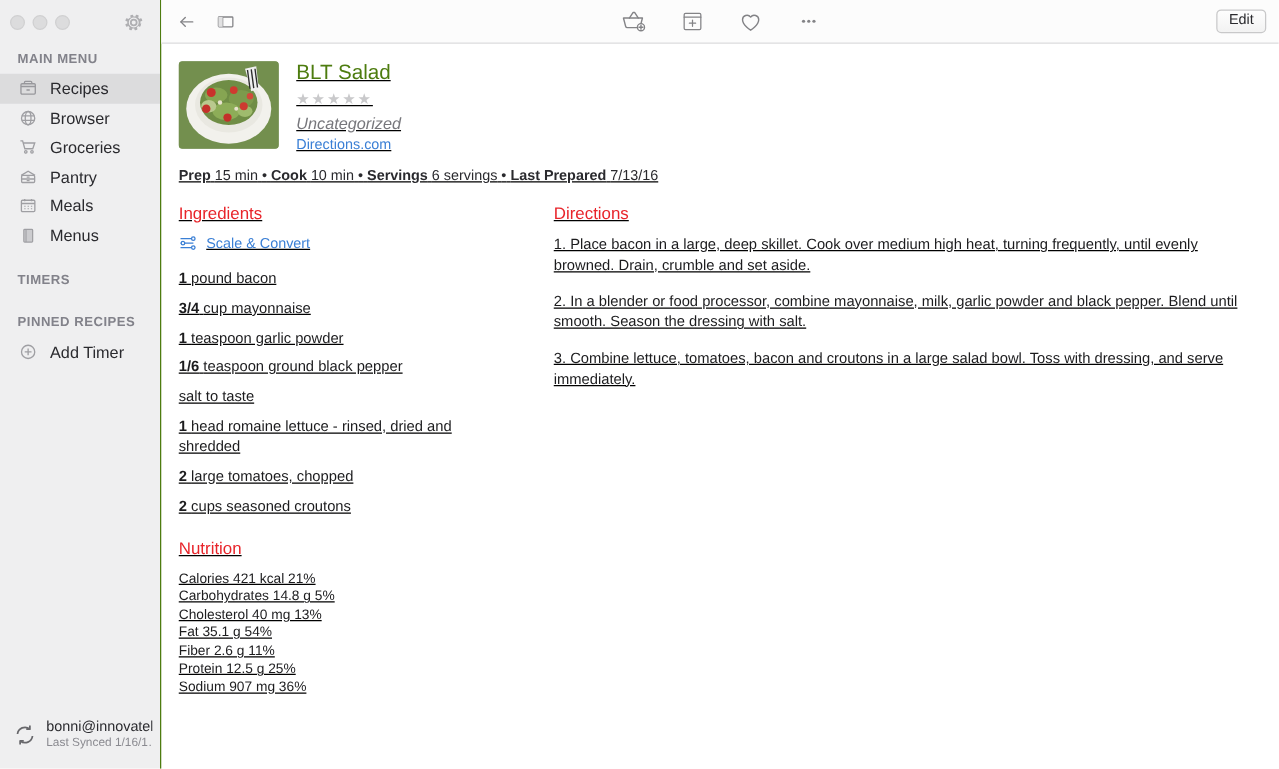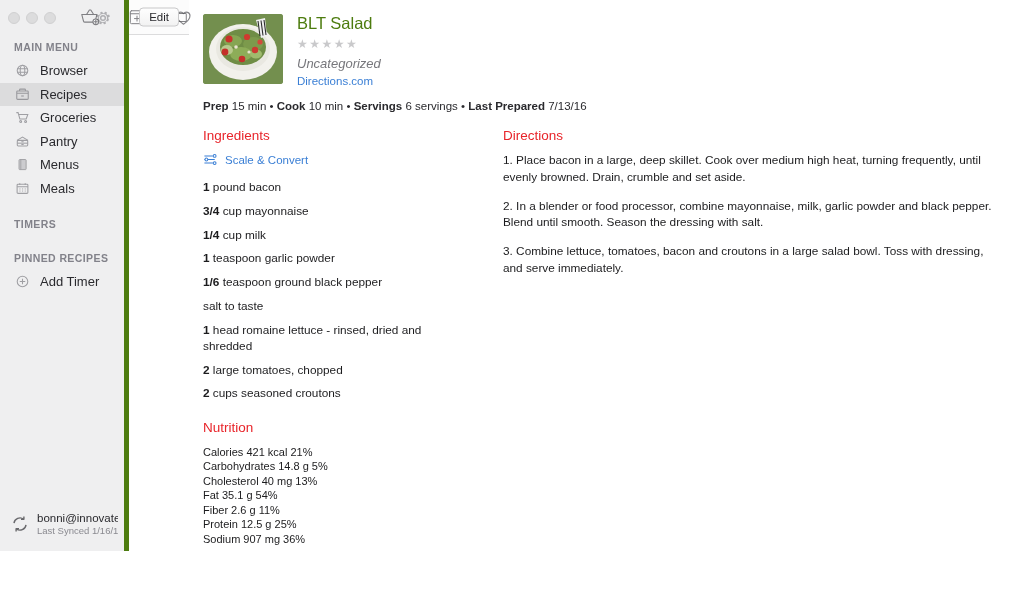--- a/index.html
+++ b/index.html
@@ -7,23 +7,23 @@
     width: 1023px; height: 615px;
     font-family: "Liberation Sans", sans-serif;
     background: #ffffff;
     overflow: hidden;
     -webkit-font-smoothing: antialiased;
   }
   .window { display: flex; width: 1023px; height: 615px; background:#fff; }
 
   
   .sidebar {
-    width: 129px; height: 551px;
+    width: 129px; height: 615px;
     background: #efeff0;
-    border-right: 5px solid #4d7c0f;
+    border-right: 1px solid #4d7c0f;
     display: flex; flex-direction: column;
     position: relative;
     flex: 0 0 129px;
   }
   .traffic-bar {
     height: 35px;
     display: flex; align-items: center;
     padding-left: 8px;
     position: relative;
   }
@@ -67,21 +67,21 @@
     display: flex; align-items: center;
     padding: 0 6px 10px 10px;
     height: 44px;
   }
   .sync-ico { width: 20px; height: 20px; flex: 0 0 20px; margin-right: 7px; opacity:.75; }
   .acct-text { display:flex; flex-direction: column; overflow: hidden; }
   .acct-name { font-size: 11.5px; color:#2a2a2e; white-space: nowrap; }
   .acct-sync { font-size: 9.5px; color:#8a8a90; white-space: nowrap; margin-top:1px; }
 
   
-  .main { flex: 1 1 auto; display: flex; flex-direction: row; min-width: 0; }
+  .main { flex: 1 1 auto; display: flex; flex-direction: column; min-width: 0; text-decoration: underline; }
   .toolbar {
     height: 35px;
     border-bottom: 1px solid #dcdcdd;
     background: #fcfcfc;
     display: flex; align-items: center;
     position: relative;
     flex: 0 0 35px;
   }
   .tb-left { display:flex; align-items:center; padding-left:12px; gap:14px; }
   .tb-center {
@@ -158,40 +158,40 @@
       <div class="gear-btn">
         <svg viewBox="0 0 20 20" width="18" height="18" fill="#7b7b80">
           <path d="M10 6.6a3.4 3.4 0 100 6.8 3.4 3.4 0 000-6.8zm0 5.2a1.8 1.8 0 110-3.6 1.8 1.8 0 010 3.6z"></path>
           <path d="M17.2 11.3l-1.3-.5c.05-.26.08-.53.08-.8s-.03-.54-.08-.8l1.3-.5a.6.6 0 00.34-.77l-.5-1.3a.6.6 0 00-.77-.34l-1.3.5a5.6 5.6 0 00-1.13-1.13l.5-1.3a.6.6 0 00-.34-.77l-1.3-.5a.6.6 0 00-.77.34l-.5 1.3a5.7 5.7 0 00-1.6 0l-.5-1.3a.6.6 0 00-.77-.34l-1.3.5a.6.6 0 00-.34.77l.5 1.3A5.6 5.6 0 005.2 6.8l-1.3-.5a.6.6 0 00-.77.34l-.5 1.3a.6.6 0 00.34.77l1.3.5a5.7 5.7 0 000 1.6l-1.3.5a.6.6 0 00-.34.77l.5 1.3a.6.6 0 00.77.34l1.3-.5c.33.44.7.81 1.13 1.13l-.5 1.3a.6.6 0 00.34.77l1.3.5a.6.6 0 00.77-.34l.5-1.3a5.7 5.7 0 001.6 0l.5 1.3a.6.6 0 00.77.34l1.3-.5a.6.6 0 00.34-.77l-.5-1.3c.44-.32.81-.7 1.13-1.13l1.3.5a.6.6 0 00.77-.34l.5-1.3a.6.6 0 00-.34-.77zM10 14.4A4.4 4.4 0 1114.4 10 4.4 4.4 0 0110 14.4z"></path>
         </svg>
       </div>
     </div>
 
     <div class="sb-section">MAIN MENU</div>
 
+    <div class="sb-item selected">
+      <span class="sb-ico">
+        <svg viewBox="0 0 17 17" width="15" height="15" fill="none" stroke="#6f6f75" stroke-width="1.2">
+          <rect x="2" y="4.5" width="13" height="9.5" rx="1"></rect>
+          <path d="M2 7h13M5.2 4.5V3.2a.8.8 0 01.8-.8h5a.8.8 0 01.8.8v1.3"></path>
+          <path d="M7 10.2h3"></path>
+        </svg>
+      </span>
+      <span class="sb-label">Recipes</span>
+    </div>
+
     <div class="sb-item">
       <span class="sb-ico">
         <svg viewBox="0 0 17 17" width="15" height="15" fill="none" stroke="#6f6f75" stroke-width="1.2">
           <circle cx="8.5" cy="8.5" r="6"></circle>
           <ellipse cx="8.5" cy="8.5" rx="2.6" ry="6"></ellipse>
           <path d="M2.8 6.5h11.4M2.8 10.5h11.4"></path>
         </svg>
       </span>
       <span class="sb-label">Browser</span>
-    </div>
-
-    <div class="sb-item selected">
-      <span class="sb-ico">
-        <svg viewBox="0 0 17 17" width="15" height="15" fill="none" stroke="#6f6f75" stroke-width="1.2">
-          <rect x="2" y="4.5" width="13" height="9.5" rx="1"></rect>
-          <path d="M2 7h13M5.2 4.5V3.2a.8.8 0 01.8-.8h5a.8.8 0 01.8.8v1.3"></path>
-          <path d="M7 10.2h3"></path>
-        </svg>
-      </span>
-      <span class="sb-label">Recipes</span>
     </div>
 
     <div class="sb-item">
       <span class="sb-ico">
         <svg viewBox="0 0 17 17" width="15" height="15" fill="none" stroke="#6f6f75" stroke-width="1.2">
           <path d="M1.5 3h2l2 7.2h7.2l1.8-5.2H4.2"></path>
           <circle cx="6.4" cy="13" r="1.1"></circle>
           <circle cx="12" cy="13" r="1.1"></circle>
         </svg>
       </span>
@@ -205,37 +205,37 @@
           <rect x="2.6" y="7.2" width="11.8" height="6.4" rx="1"></rect>
           <path d="M2.6 10.4h11.8"></path>
           <path d="M7.2 8.7h2.6M7.2 11.9h2.6"></path>
         </svg>
       </span>
       <span class="sb-label">Pantry</span>
     </div>
 
     <div class="sb-item">
       <span class="sb-ico">
+        <svg viewBox="0 0 17 17" width="15" height="15" fill="none" stroke="#6f6f75" stroke-width="1.2">
+          <rect x="2.4" y="3.6" width="12.2" height="10.4" rx="1"></rect>
+          <path d="M2.4 6.6h12.2M5.4 2.6v2M11.6 2.6v2"></path>
+          <path d="M5 9h1.2M8 9h1.2M11 9h1.2M5 11.4h1.2M8 11.4h1.2M11 11.4h1.2" stroke-width="1"></path>
+        </svg>
+      </span>
+      <span class="sb-label">Meals</span>
+    </div>
+
+    <div class="sb-item">
+      <span class="sb-ico">
         <svg viewBox="0 0 17 17" width="15" height="15">
           <rect x="4.6" y="2.9" width="8" height="11.4" rx="0.8" fill="#b8b8bc" stroke="#6f6f75" stroke-width="1.1"></rect>
           <path d="M6.6 2.9v11.4" stroke="#6f6f75" stroke-width="1"></path>
         </svg>
       </span>
       <span class="sb-label">Menus</span>
-    </div>
-
-    <div class="sb-item">
-      <span class="sb-ico">
-        <svg viewBox="0 0 17 17" width="15" height="15" fill="none" stroke="#6f6f75" stroke-width="1.2">
-          <rect x="2.4" y="3.6" width="12.2" height="10.4" rx="1"></rect>
-          <path d="M2.4 6.6h12.2M5.4 2.6v2M11.6 2.6v2"></path>
-          <path d="M5 9h1.2M8 9h1.2M11 9h1.2M5 11.4h1.2M8 11.4h1.2M11 11.4h1.2" stroke-width="1"></path>
-        </svg>
-      </span>
-      <span class="sb-label">Meals</span>
     </div>
 
     <div class="sb-section" style="margin-top:12px">TIMERS</div>
 
     <div class="sb-section" style="margin-top:10px">PINNED RECIPES</div>
 
     <div class="sb-item">
       <span class="sb-ico">
         <svg viewBox="0 0 17 17" width="15" height="15" fill="none" stroke="#6f6f75" stroke-width="1.2">
           <circle cx="8.5" cy="8.5" r="6"></circle>
@@ -375,21 +375,20 @@
                 <circle cx="3.6" cy="8" r="1.5" fill="#fff"></circle>
                 <circle cx="12.4" cy="11.8" r="1.5"></circle>
               </svg>
             </span>
             <span>Scale &amp; Convert</span>
           </div>
 
           <div id="ingredients-list">
               <div class="ing"><b>1</b> <span>pound bacon</span></div>
               <div class="ing"><b>3/4</b> <span>cup mayonnaise</span></div>
-              <div class="ing"><b>1/4</b> <span>cup milk</span></div>
               <div class="ing"><b>1</b> <span>teaspoon garlic powder</span></div>
               <div class="ing"><b>1/6</b> <span>teaspoon ground black pepper</span></div>
               <div class="ing"><span>salt to taste</span></div>
               <div class="ing"><b>1</b> <span>head romaine lettuce - rinsed, dried and shredded</span></div>
               <div class="ing"><b>2</b> <span>large tomatoes, chopped</span></div>
               <div class="ing"><b>2</b> <span>cups seasoned croutons</span></div>
             </div>
 
           <div class="nutri-title">Nutrition</div>
           <div id="nutrition-list">

